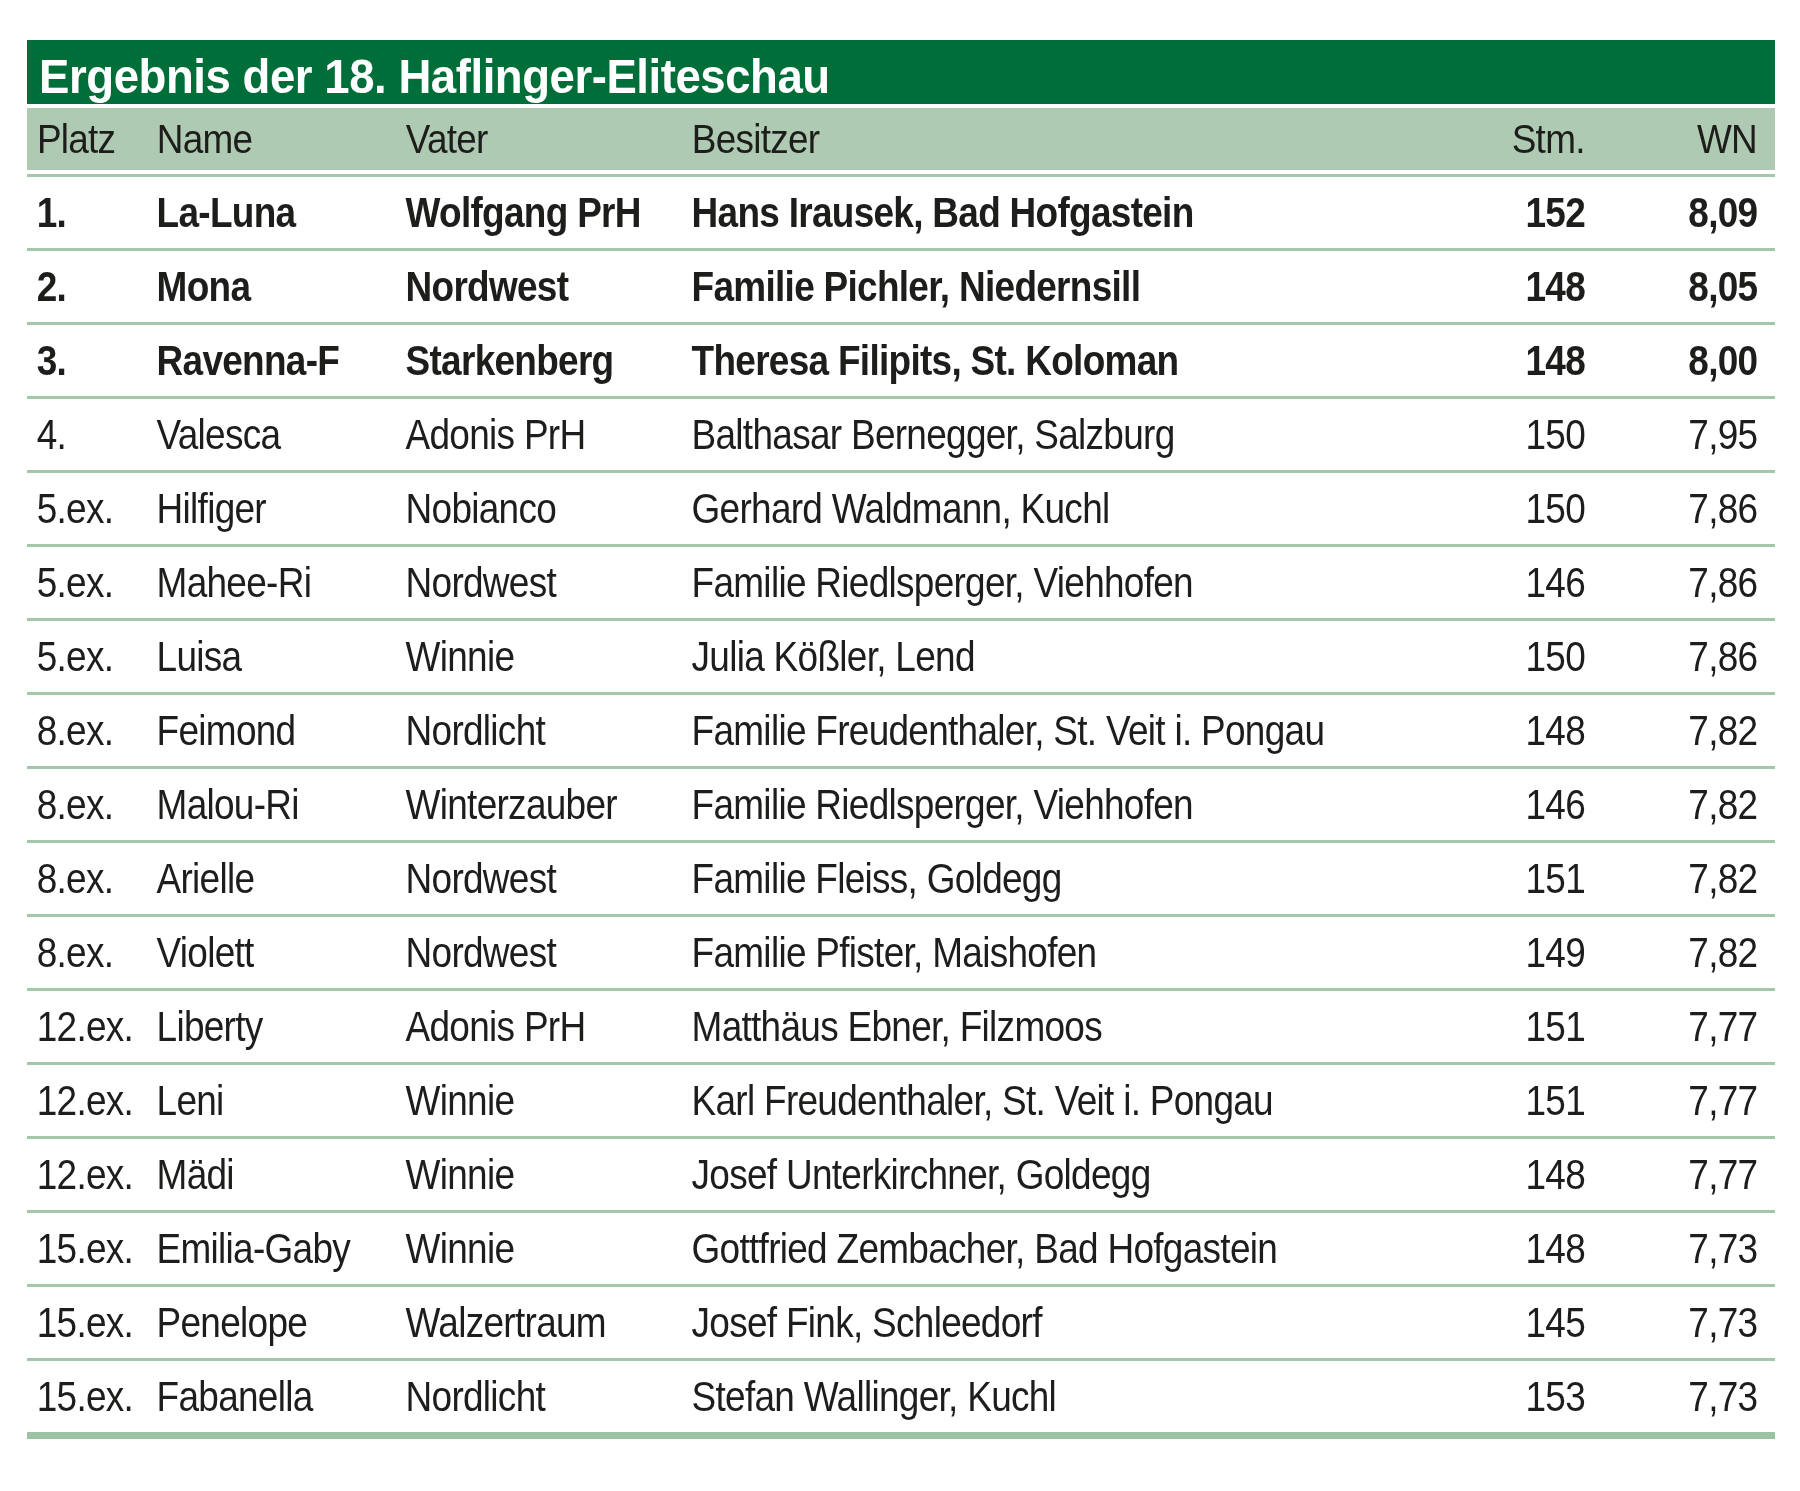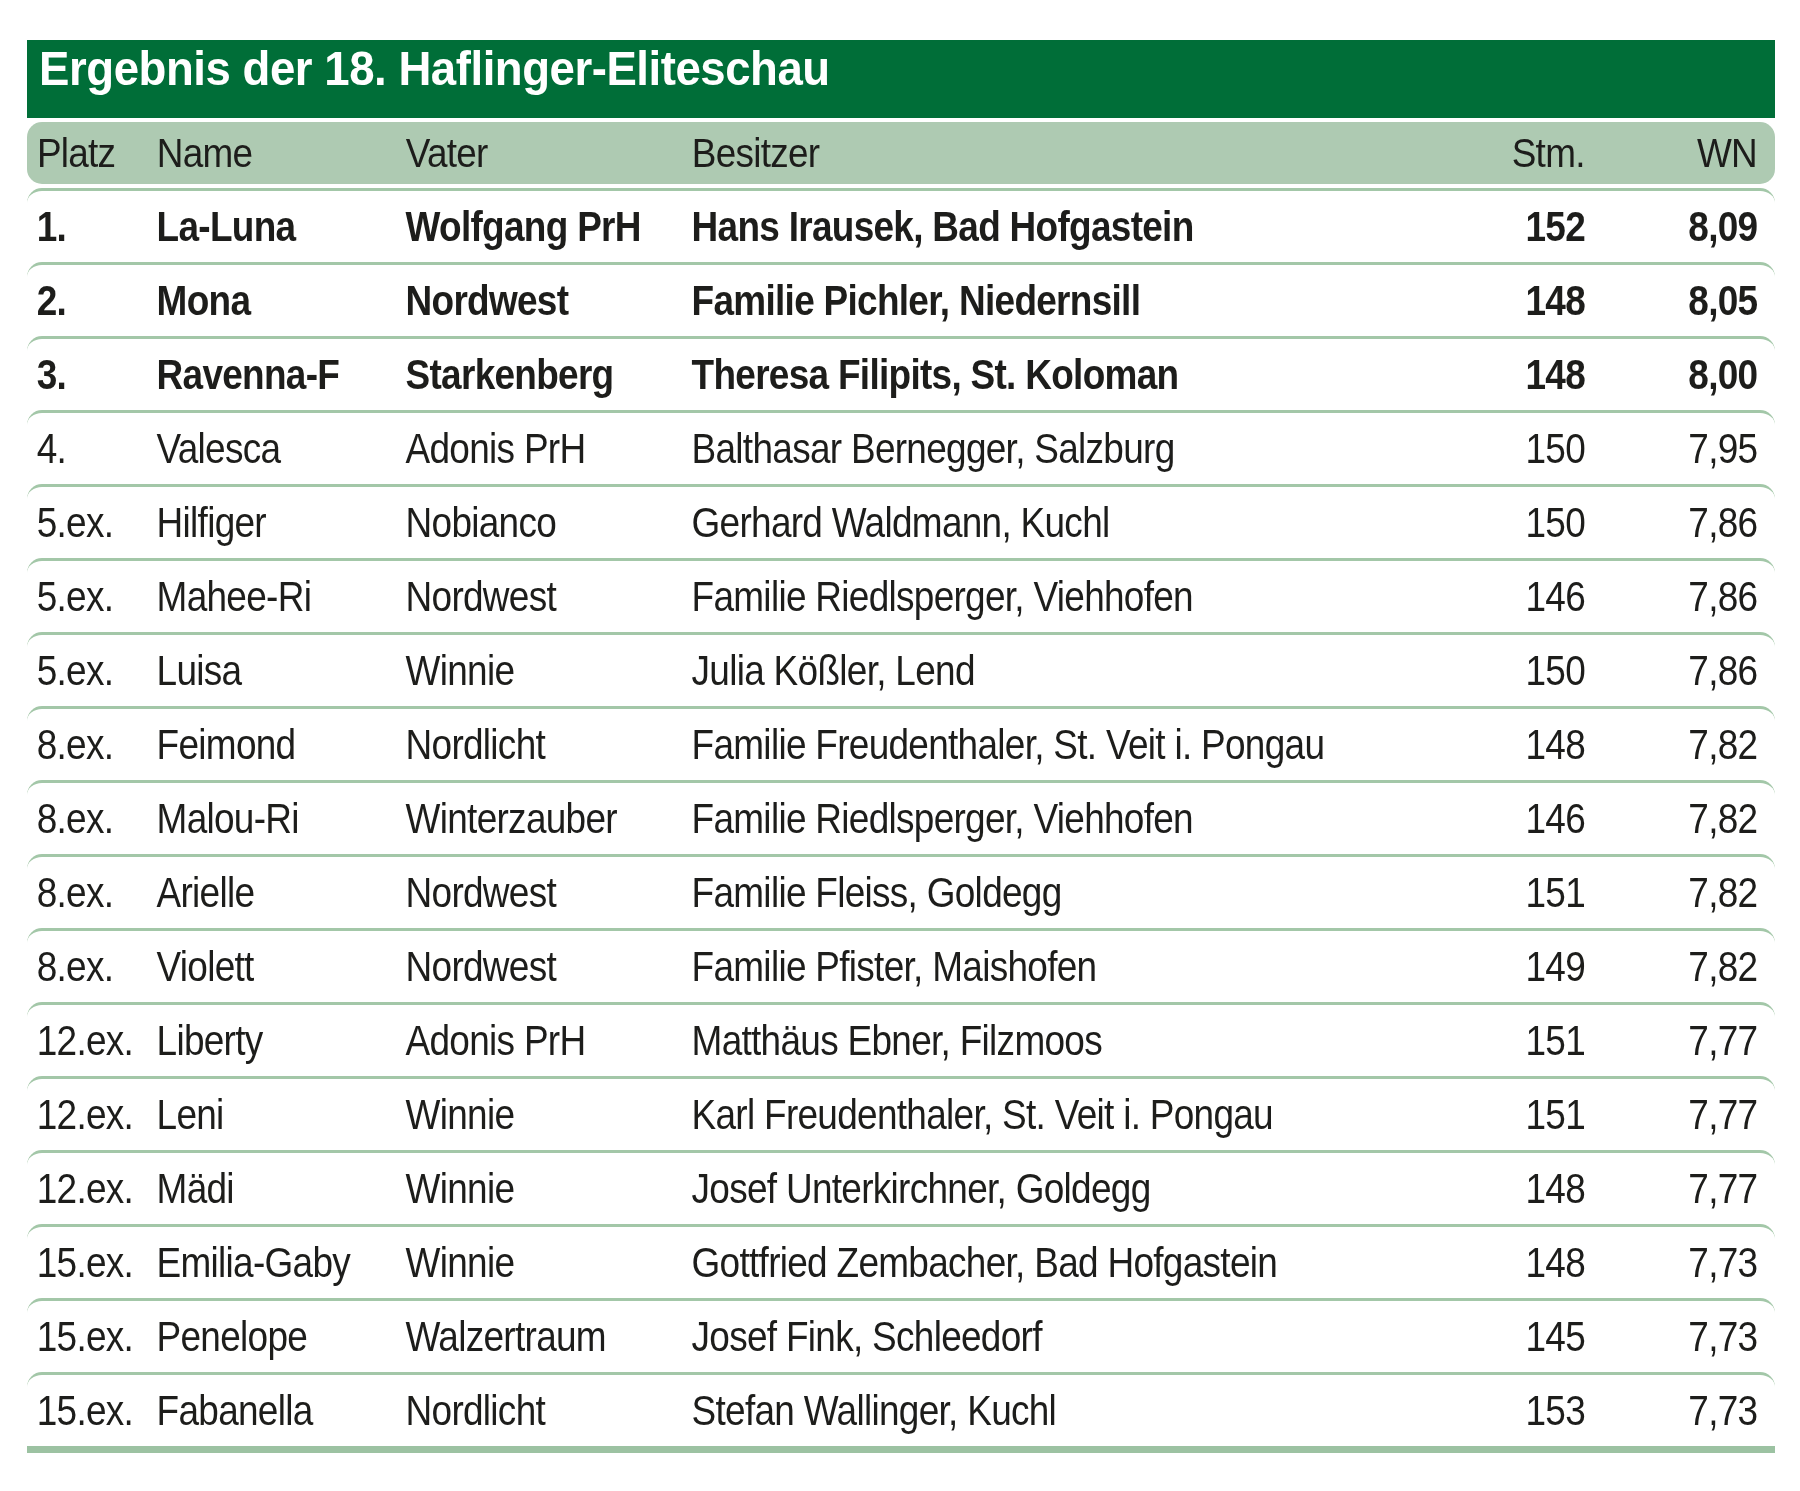--- a/index.html
+++ b/index.html
@@ -1,20 +1,20 @@
 <!DOCTYPE html>
 <html><head>
 <meta charset="utf-8">
 <style>
   html,body{margin:0;padding:0;background:#ffffff;}
   body{width:1800px;height:1491px;position:relative;font-family:"Liberation Sans",sans-serif;color:#1d1d1b;}
   .sheet{position:absolute;left:27px;top:40px;width:1748px;}
-  .title-bar{height:78px;background:#006e38;display:flex;align-items:flex-start;}
+  .title-bar{height:64px;background:#006e38;display:flex;align-items:flex-end;}
   .title-bar .title{color:#ffffff;font-size:49px;font-weight:700;padding-left:13px;letter-spacing:-0.5px;transform:scaleX(0.93);transform-origin:0 50%;white-space:nowrap;}
-  .grid{display:grid;grid-template-columns:119px 249px 286px 1fr 130px 175px;align-items:center;border-radius:15px;}
+  .grid{display:grid;grid-template-columns:119px 249px 286px 1fr 130px 175px;align-items:center;}
   .header-row{height:62px;background:#aecab2;margin-top:4px;font-size:41px;}
   .rows{margin-top:4px;}
   .row{height:71px;border-top:3px solid #a3c7a8;font-size:42px;}
   .row.bold{font-weight:700;}
   .cell{padding-left:12px;letter-spacing:-0.8px;white-space:nowrap;transform:scaleX(0.88);transform-origin:0 50%;}
   .cell.first{padding-left:11px;}
   .cell.num{text-align:right;padding-left:0;transform-origin:100% 50%;}
   .cell.stm{padding-right:17px;}
   .cell.wn{padding-right:20px;}
   .header-row .cell{transform:scaleX(0.90);}

